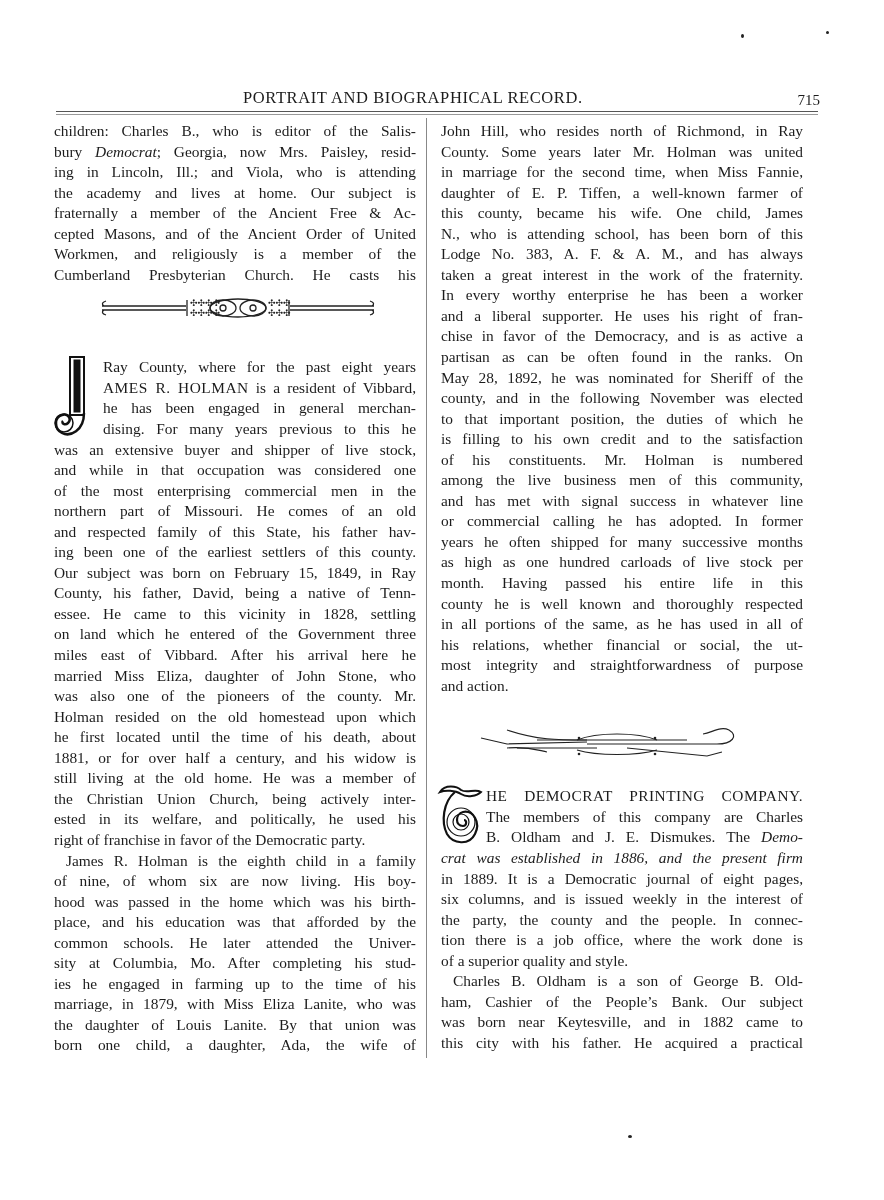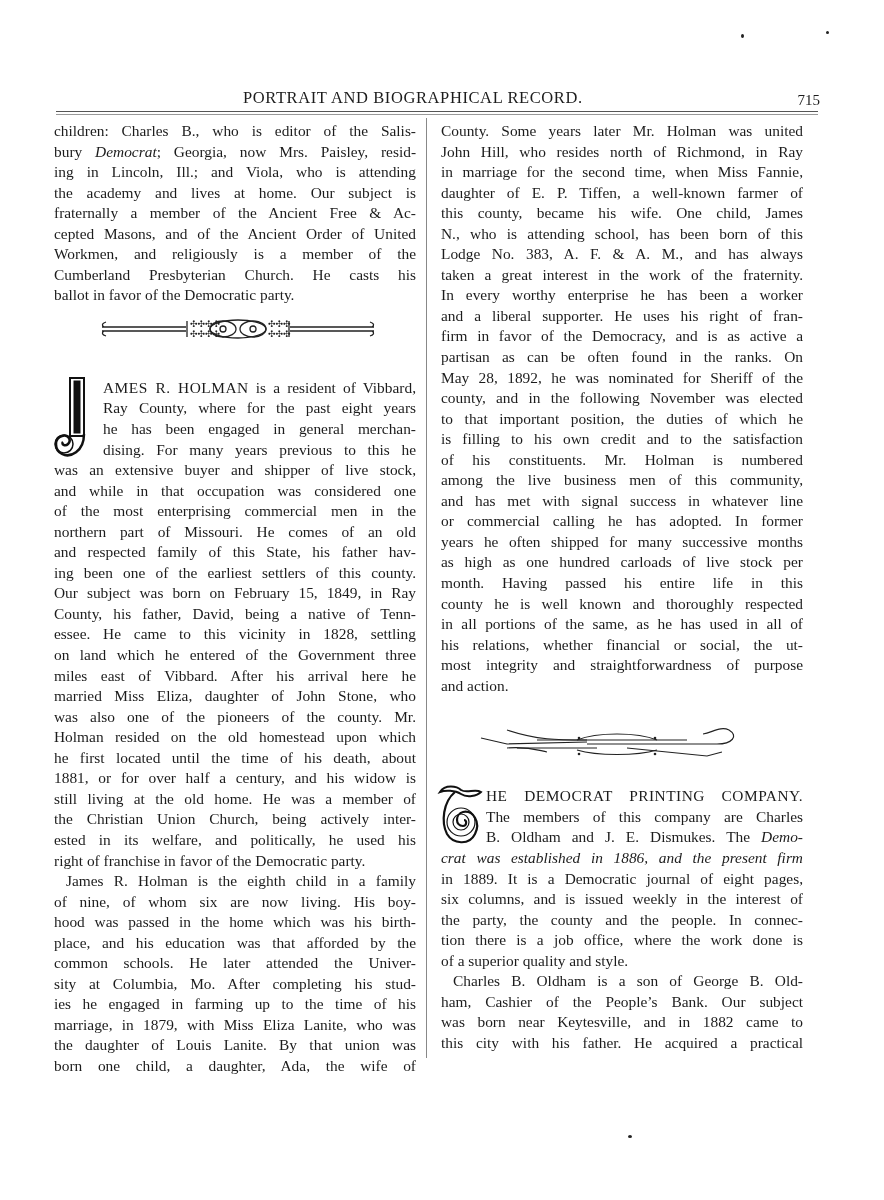--- a/index.html
+++ b/index.html
@@ -42,21 +42,20 @@
 <div class="col col-left">
   <div id="left-cont">
       <div class="line">children: Charles B., who is editor of the Salis-</div>
       <div class="line"><span>bury </span><i>Democrat</i><span>; Georgia, now Mrs. Paisley, resid-</span></div>
       <div class="line">ing in Lincoln, Ill.; and Viola, who is attending</div>
       <div class="line">the academy and lives at home.  Our subject is</div>
       <div class="line">fraternally a member of the Ancient Free &amp; Ac-</div>
       <div class="line">cepted Masons, and of the Ancient Order of United</div>
       <div class="line">Workmen, and religiously is a member of the</div>
       <div class="line">Cumberland Presbyterian Church.  He casts his</div>
-      <div class="line last">ballot in favor of the Democratic party.</div>
     </div>
 
   <div style="height:37px;position:relative;">
     <svg class="ornament" width="280" height="22" viewBox="0 0 280 22" style="left:44px;top:12px;">
       <g stroke="#222" fill="none" stroke-width="1.3">
         <path d="M4 9 H88 M4 13 H88 M6 9 q-4 -3 2 -5 M6 13 q-4 3 2 5"></path>
         <path d="M192 9 H276 M192 13 H276 M274 9 q4 -3 -2 -5 M274 13 q4 3 -2 5"></path>
         <line x1="89" y1="3" x2="89" y2="19"></line>
           <line x1="191" y1="3" x2="191" y2="19"></line>
         <ellipse cx="125" cy="11" rx="13" ry="8"></ellipse>
@@ -78,22 +77,22 @@
   <div style="position:relative;">
     <svg class="dropcap" width="44" height="84" viewBox="0 0 44 84" style="left:-2px;top:-2px;">
       <g stroke="#111" fill="none">
         <rect x="18" y="2" width="14" height="58" stroke-width="2"></rect>
         <rect x="22" y="5" width="6" height="52" fill="#111"></rect>
         <path d="M32 58 C32 76 18 82 10 78 C2 74 2 62 10 60 C16 58 20 64 16 68 C13 71 9 68 11 66" stroke-width="2.5"></path>
         <circle cx="12" cy="68" r="9" stroke-width="1.5"></circle>
       </g>
     </svg>
     <div id="holman-lines">
+        <div class="line drop">Ray County, where for the past eight years</div>
         <div class="line drop"><span class="caps">AMES R. HOLMAN</span><span> is a resident of Vibbard,</span></div>
-        <div class="line drop">Ray County, where for the past eight years</div>
         <div class="line drop">he has been engaged in general merchan-</div>
         <div class="line drop">dising.  For many years previous to this he</div>
         <div class="line">was an extensive buyer and shipper of live stock,</div>
         <div class="line">and while in that occupation was considered one</div>
         <div class="line">of the most enterprising commercial men in the</div>
         <div class="line">northern part of Missouri.  He comes of an old</div>
         <div class="line">and respected family of this State, his father hav-</div>
         <div class="line">ing been one of the earliest settlers of this county.</div>
         <div class="line">Our subject was born on February 15, 1849, in Ray</div>
         <div class="line">County, his father, David, being a native of Tenn-</div>
@@ -120,31 +119,31 @@
         <div class="line">ies he engaged in farming up to the time of his</div>
         <div class="line">marriage, in 1879, with Miss Eliza Lanite, who was</div>
         <div class="line">the daughter of Louis Lanite.  By that union was</div>
         <div class="line">born one child, a daughter, Ada, the wife of</div>
       </div>
   </div>
 </div>
 
 <div class="col col-right">
   <div id="right-cont">
+      <div class="line">John Hill, who resides north of Richmond, in Ray</div>
       <div class="line">County.  Some years later Mr. Holman was united</div>
-      <div class="line">John Hill, who resides north of Richmond, in Ray</div>
       <div class="line">in marriage for the second time, when Miss Fannie,</div>
       <div class="line">daughter of E. P. Tiffen, a well-known farmer of</div>
       <div class="line">this county, became his wife.  One child, James</div>
       <div class="line">N., who is attending school, has been born of this</div>
       <div class="line">Lodge No. 383, A. F. &amp; A. M., and has always</div>
       <div class="line">taken a great interest in the work of the fraternity.</div>
       <div class="line">In every worthy enterprise he has been a worker</div>
       <div class="line">and a liberal supporter.  He uses his right of fran-</div>
-      <div class="line">firm in favor of the Democracy, and is as active a</div>
+      <div class="line">chise in favor of the Democracy, and is as active a</div>
       <div class="line">partisan as can be often found in the ranks.  On</div>
       <div class="line">May 28, 1892, he was nominated for Sheriff of the</div>
       <div class="line">county, and in the following November was elected</div>
       <div class="line">to that important position, the duties of which he</div>
       <div class="line">is filling to his own credit and to the satisfaction</div>
       <div class="line">of his constituents.  Mr. Holman is numbered</div>
       <div class="line">among the live business men of this community,</div>
       <div class="line">and has met with signal success in whatever line</div>
       <div class="line">or commercial calling he has adopted.  In former</div>
       <div class="line">years he often shipped for many successive months</div>

